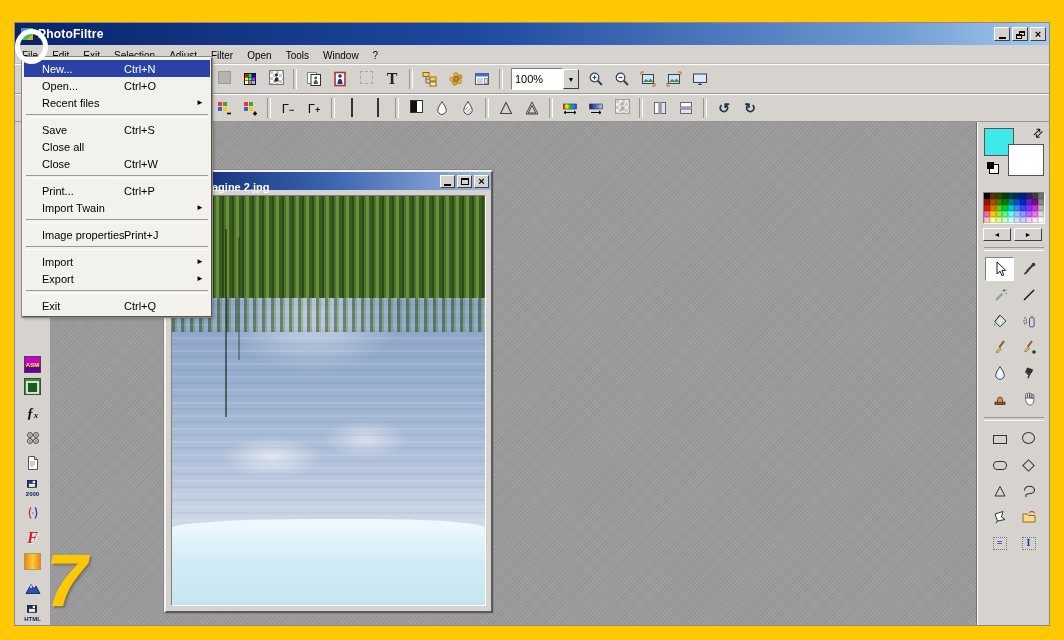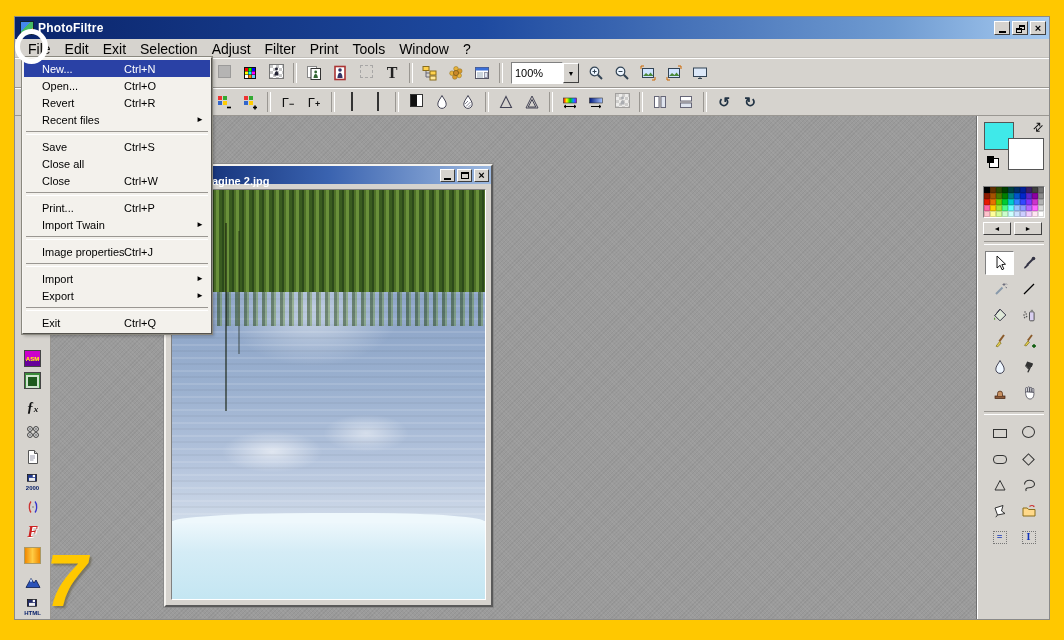--- a/index.html
+++ b/index.html
@@ -1,37 +1,37 @@
 <!DOCTYPE html>
 <html><head>
 <meta charset="utf-8">
 <style>
   html,body{margin:0;padding:0;}
   body{width:1064px;height:640px;background:#ffc800;position:relative;overflow:hidden;
        font-family:"Liberation Sans",sans-serif;-webkit-font-smoothing:none;}
   #stage{position:absolute;inset:0;}
   
-  .app{position:absolute;left:14px;top:16px;width:1036px;height:604px;background:#d6d3ce;
+  .app{position:absolute;left:14px;top:22px;width:1036px;height:604px;background:#d6d3ce;
        border:1px solid #8a8a8a;box-sizing:border-box;display:flex;flex-direction:column;}
   .titlebar{height:22px;background:linear-gradient(90deg,#0a246a 0%,#1e4aa0 45%,#6f9bd1 85%,#a6caf0 100%);
             display:flex;align-items:center;padding:0 3px;flex:0 0 auto;}
   .appic{width:14px;height:14px;margin:0 4px 0 2px;background:linear-gradient(135deg,#4488ee 0 40%,#44bb66 40% 75%,#ddaa33 75%);
          border:1px solid #123;box-sizing:border-box;}
   .apptitle{color:#fff;font-weight:bold;font-size:12px;flex:1;letter-spacing:.2px;}
   .wctrl{display:flex;gap:2px;}
   .wbtn{width:16px;height:14px;background:#d6d3ce;border:1px solid;border-color:#fff #404040 #404040 #fff;
         display:flex;align-items:center;justify-content:center;font-size:10px;font-weight:bold;color:#000;
         position:relative;box-sizing:border-box;cursor:default;}
   .g-min{width:7px;height:2px;background:#000;margin-top:7px;}
   .g-max{width:8px;height:7px;border:1px solid #000;border-top:2px solid #000;box-sizing:border-box;}
   .g-restore{width:6px;height:5px;border:1px solid #000;border-top:2px solid #000;box-sizing:border-box;position:relative;top:2px;left:-1px;background:#d6d3ce;}
   .g-restore:before{content:"";position:absolute;left:2px;top:-5px;width:6px;height:5px;border:1px solid #000;border-top:2px solid #000;box-sizing:border-box;}
   .g-close{font-size:11px;line-height:10px;}
   
-  .menubar{height:18px;display:flex;align-items:flex-start;font-size:14px;padding-left:6px;flex:0 0 auto;border-bottom:1px solid #c2bfba;}
+  .menubar{height:18px;display:flex;align-items:flex-end;font-size:10px;flex:0 0 auto;border-bottom:1px solid #c2bfba;}
   .mitem{padding:2px 7px;color:#000;cursor:default;}
   
   .toolbar{display:flex;align-items:center;flex:0 0 auto;border-top:1px solid #fff;border-bottom:1px solid #9a9792;}
   .t1{height:28px;padding-left:196px;}
   .t2{height:26px;padding-left:196px;}
   .tbtn{width:24px;height:24px;display:flex;align-items:center;justify-content:center;margin:0 1px;
         border:1px solid transparent;box-sizing:border-box;}
   .tsep{width:2px;height:20px;border-left:1px solid #9a9792;border-right:1px solid #fff;margin:0 4px;}
   .zoomcombo{display:flex;align-items:center;margin:0 4px;}
   .zoomfield{width:44px;height:18px;background:#fff;border:1px solid;border-color:#808080 #fff #fff #808080;
@@ -155,21 +155,21 @@
       </span>
     </div>
 
     <div class="menubar" id="menubar">
         <span class="mitem">File</span>
         <span class="mitem">Edit</span>
         <span class="mitem">Exit</span>
         <span class="mitem">Selection</span>
         <span class="mitem">Adjust</span>
         <span class="mitem">Filter</span>
-        <span class="mitem">Print</span>
+        <span class="mitem">Open</span>
         <span class="mitem">Tools</span>
         <span class="mitem">Window</span>
         <span class="mitem">?</span>
       </div>
     <div class="toolbar t1" id="toolbar1">
         <span class="tbtn" style="opacity: 0.75;">
           <span><span class="ib dis"></span></span>
         </span>
         <span class="tbtn">
           <span>
@@ -780,24 +780,20 @@
   <div class="filemenu" id="filemenu">
       <div class="fmrow hl">
         <span class="fml">New...</span>
         <span class="fms">Ctrl+N</span>
       </div>
       <div class="fmrow">
         <span class="fml">Open...</span>
         <span class="fms">Ctrl+O</span>
       </div>
       <div class="fmrow">
-        <span class="fml">Revert</span>
-        <span class="fms">Ctrl+R</span>
-      </div>
-      <div class="fmrow">
         <span class="fml">Recent files</span>
         <span class="fma">►</span>
       </div>
       <div class="fmsep"></div>
       <div class="fmrow">
         <span class="fml">Save</span>
         <span class="fms">Ctrl+S</span>
       </div>
       <div class="fmrow">
         <span class="fml">Close all</span>
@@ -811,21 +807,21 @@
         <span class="fml">Print...</span>
         <span class="fms">Ctrl+P</span>
       </div>
       <div class="fmrow">
         <span class="fml">Import Twain</span>
         <span class="fma">►</span>
       </div>
       <div class="fmsep"></div>
       <div class="fmrow">
         <span class="fml">Image properties</span>
-        <span class="fms">Ctrl+J</span>
+        <span class="fms">Print+J</span>
       </div>
       <div class="fmsep"></div>
       <div class="fmrow">
         <span class="fml">Import</span>
         <span class="fma">►</span>
       </div>
       <div class="fmrow">
         <span class="fml">Export</span>
         <span class="fma">►</span>
       </div>

